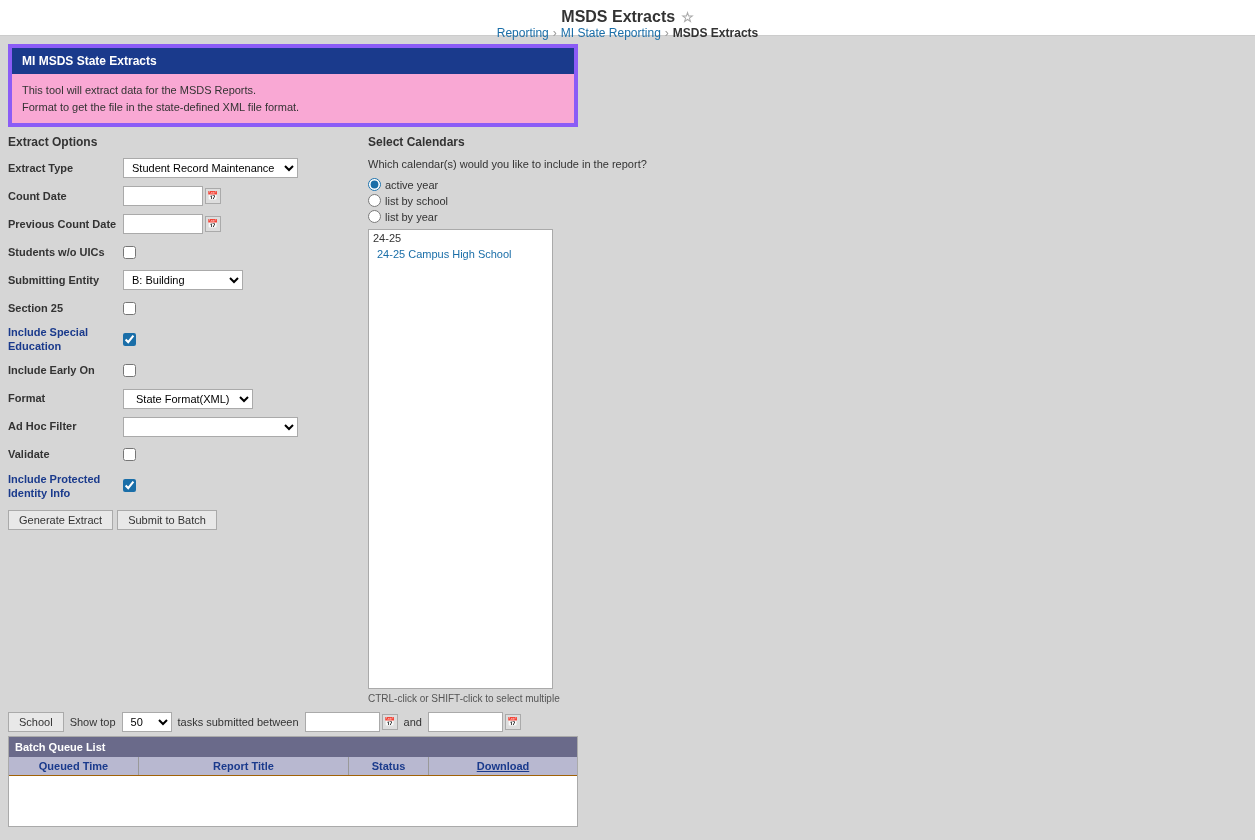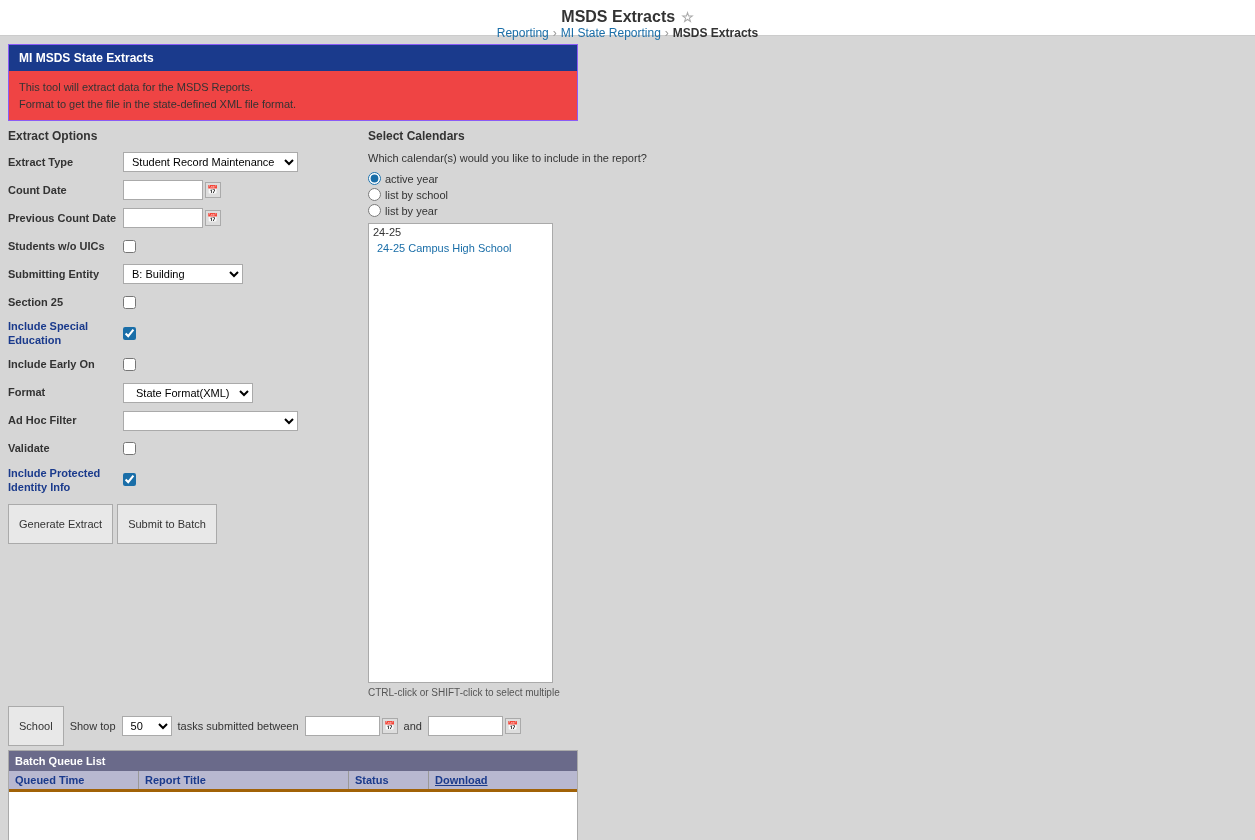--- a/index.html
+++ b/index.html
@@ -55,22 +55,22 @@
 
     
     .main-content {
       padding: 8px;
       height: calc(840px - 36px);
       overflow-y: auto;
     }
 
     
     .panel {
-      background: #ef4444;
-      border: 1px solid #8b5cf6;
+      background: #f9a8d4;
+      border: 4px solid #8b5cf6;
       margin-bottom: 8px;
       max-width: 570px;
     }
     .panel-header {
       background: #1a3a8c;
       color: #fff;
       padding: 6px 10px;
       font-size: 12px;
       font-weight: bold;
     }
@@ -212,21 +212,21 @@
       margin-top: 4px;
     }
 
     
     .button-row {
       margin-top: 10px;
       display: flex;
       gap: 4px;
     }
     .btn {
-      padding: 13px 10px;
+      padding: 3px 10px;
       border: 1px solid #aaa;
       background: #e8e8e8;
       font-size: 11px;
       cursor: pointer;
       color: #333;
     }
 
     
     .batch-section {
       margin-top: 8px;
@@ -254,21 +254,22 @@
     .batch-table-header {
       background: #6a6a8a;
       color: #fff;
       padding: 4px 6px;
       font-size: 11px;
       font-weight: bold;
     }
     .batch-col-headers {
       display: flex;
       background: #b8b8d0;
-      border-bottom: 3px solid #a16207;
+      border-bottom: 1px solid #a16207;
+      text-align: center;
     }
     .batch-col {
       padding: 3px 6px;
       font-size: 11px;
       font-weight: bold;
       color: #1a3a8c;
       border-right: 1px solid #999;
     }
     .batch-col:last-child {
       border-right: none;

